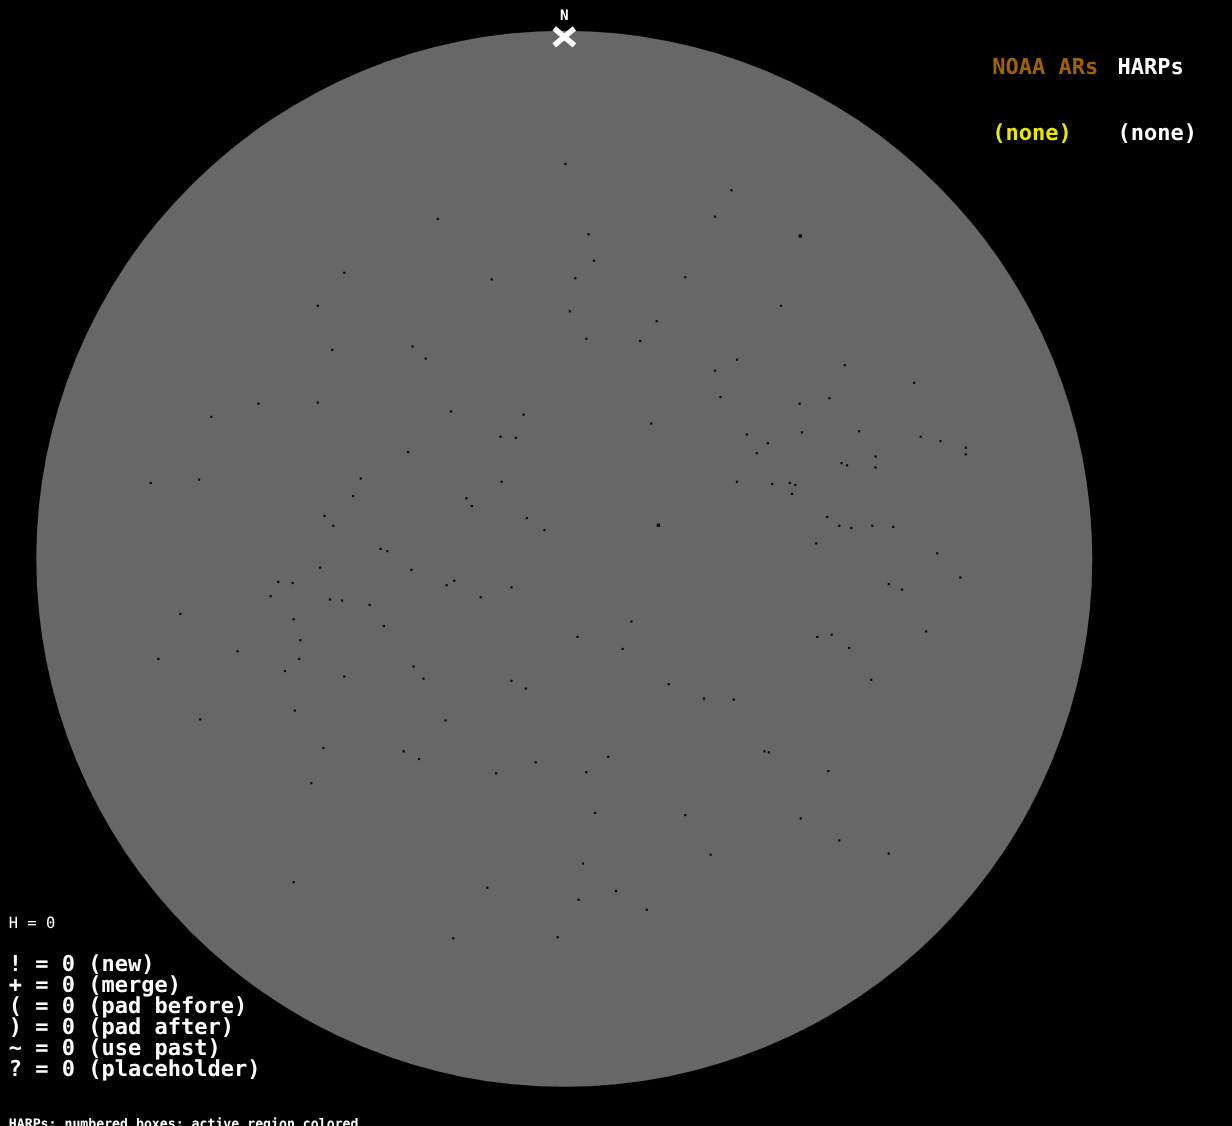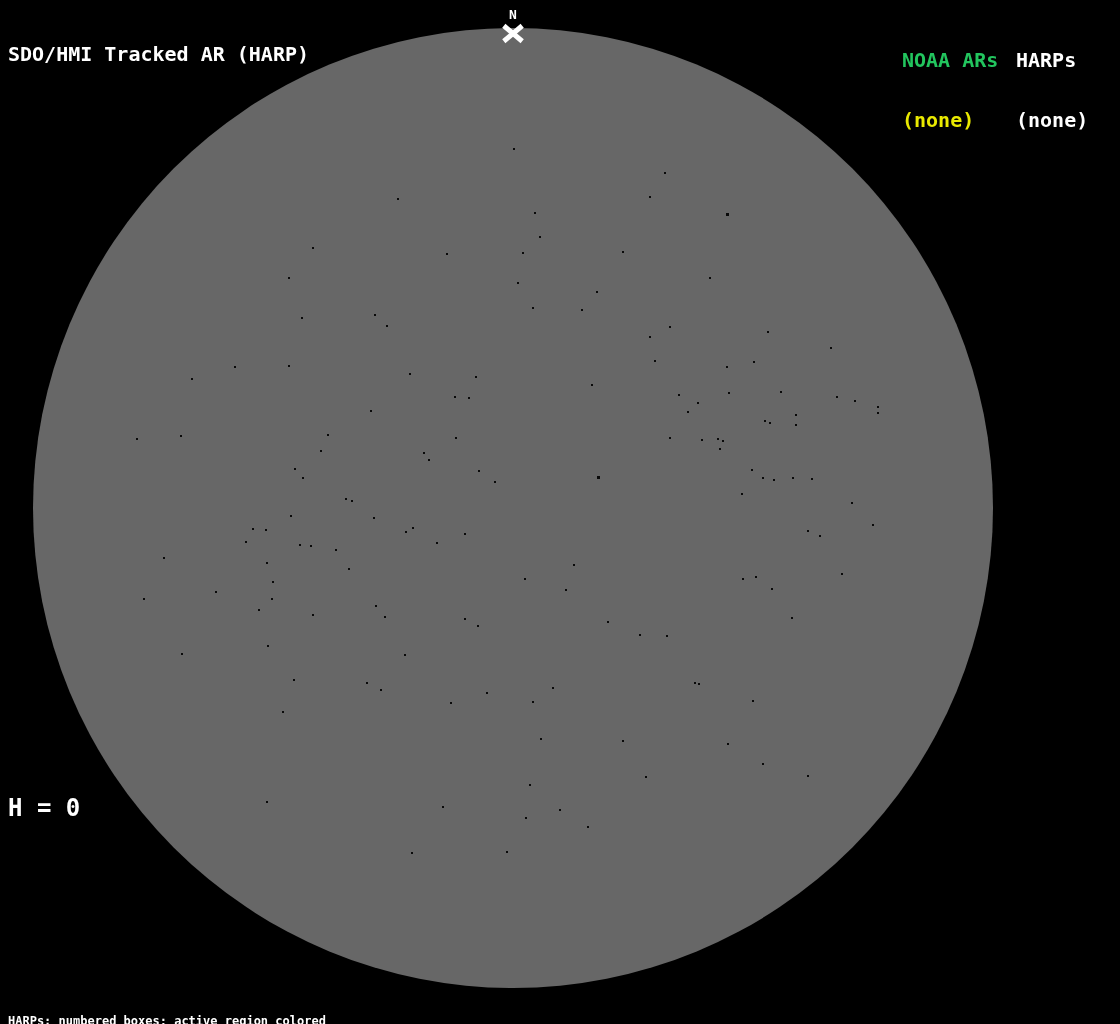--- a/index.html
+++ b/index.html
@@ -30,22 +30,22 @@
   }
   .north .x-cross .b1{transform:rotate(40deg);}
   .north .x-cross .b2{transform:rotate(-40deg);}
   .counter{
     position:absolute;top:10px;
     font-size:20px;font-weight:bold;line-height:20px;white-space:pre;
   }
   .noaa-col{left:902px;}
   .harps-col{left:1016px;}
   .harp-count{
-    position:absolute;left:8px;top:799px;
-    font-size:24px;font-weight:bold;line-height:19px;white-space:pre;
+    position:absolute;left:8px;top:831px;
+    font-size:14px;font-weight:normal;line-height:19px;white-space:pre;
   }
   .legend{
     position:absolute;left:8px;top:867px;
     font-size:20px;font-weight:bold;line-height:19px;white-space:pre;
   }
   .footer{
     position:absolute;left:8px;top:990px;
     font-size:12px;font-weight:bold;line-height:12.5px;white-space:pre;
   }
 </style>
@@ -195,42 +195,42 @@
       <div class="speck" style="left: 622px; top: 740px; width: 2px; height: 2px;"></div>
       <div class="speck" style="left: 727px; top: 743px; width: 2px; height: 2px;"></div>
       <div class="speck" style="left: 762px; top: 763px; width: 2px; height: 2px;"></div>
       <div class="speck" style="left: 645px; top: 776px; width: 2px; height: 2px;"></div>
       <div class="speck" style="left: 807px; top: 775px; width: 2px; height: 2px;"></div>
       <div class="speck" style="left: 559px; top: 809px; width: 2px; height: 2px;"></div>
       <div class="speck" style="left: 587px; top: 826px; width: 2px; height: 2px;"></div>
     </div>
 
   <div class="title-block">
-    <div>SDO/HMI Tracked AR (HARP)</div>
   </div>
 
   <div class="north">
     <div class="n-label">N</div>
     <div class="x-cross">
       <span class="bar b1"></span>
       <span class="bar b2"></span>
     </div>
   </div>
 
   <div class="counter noaa-col">
-    <div style="color: #22c55e;">NOAA ARs</div>
+    <div style="color: #a16207;">NOAA ARs</div>
     <div style="color: rgb(233, 233, 0);">(none)</div>
   </div>
 
   <div class="counter harps-col">
     <div style="color: rgb(255, 255, 255);">HARPs</div>
     <div style="color: rgb(255, 255, 255);">(none)</div>
   </div>
 
   <div class="harp-count">H = 0</div>
 
+  <div class="legend"><div>! = 0 (new)</div><div>+ = 0 (merge)</div><div>( = 0 (pad before)</div><div>) = 0 (pad after)</div><div>~ = 0 (use past)</div><div>? = 0 (placeholder)</div></div>
 
   <div class="footer">
     <div>HARPs: numbered boxes; active region colored</div>
     
   </div>
 
 </div>
 
 </body></html>

